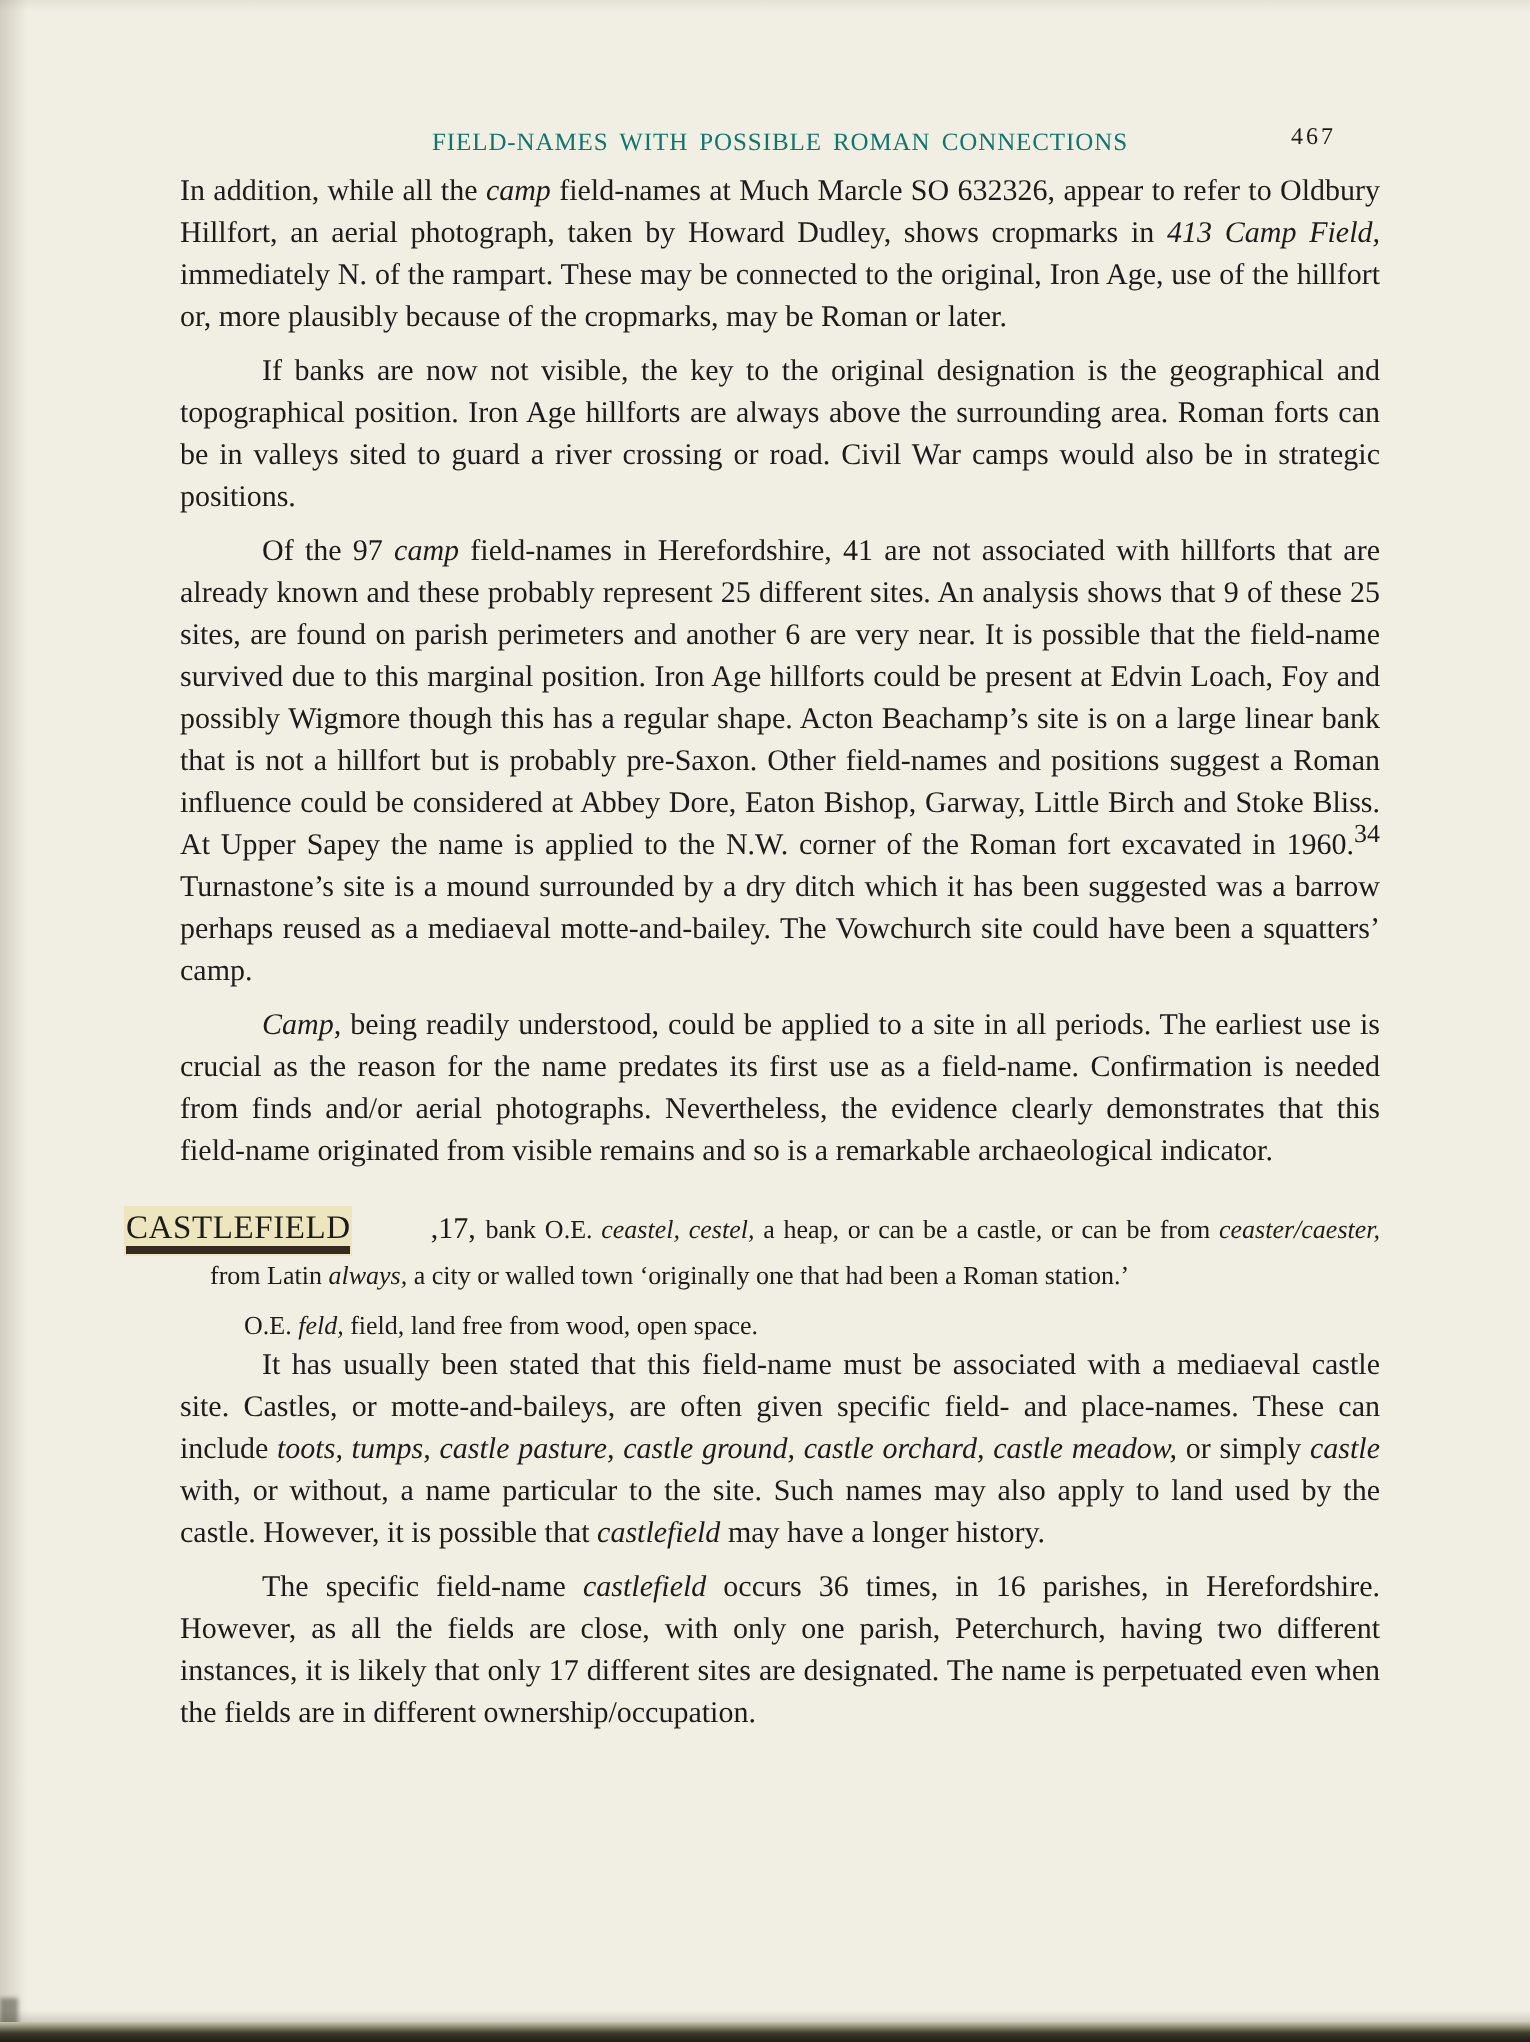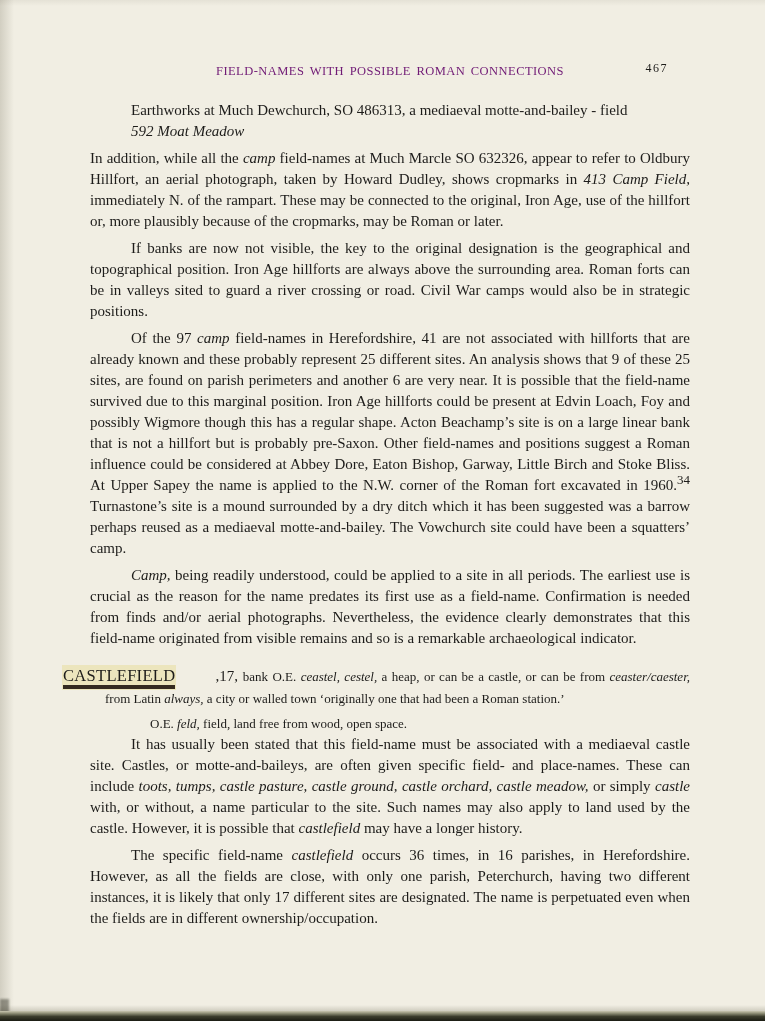--- a/index.html
+++ b/index.html
@@ -38,21 +38,21 @@
   }
   .content {
     position: absolute; left: 90px; top: 64px; width: 600px;
   }
   .header { position: relative; height: 16px; }
   .running-title {
     text-align: center;
     font-size: 12.5px;
     letter-spacing: 0.45px;
     word-spacing: 2px;
-    color: #701a75;
+    color: #0f766e;
   }
   .page-number {
     position: absolute; right: 22px; top: -3px;
     font-size: 12px; letter-spacing: 1.5px;
   }
   .quote { margin: 20px 0 0 41px; font-size: 15px; line-height: 21px; }
   .para {
     margin: 6px 0 0 0;
     font-size: 15px; line-height: 21px;
     text-align: justify;
@@ -67,42 +67,38 @@
   }
   .entry .hw {
     font-size: 16.5px;
     letter-spacing: 0.3px;
     background: #ece5bd;
     box-shadow: 0 0 0 1px #ece5bd;
     border-bottom: 4px solid #342a20;
     padding-bottom: 0px;
   }
   .entry .lg { font-size: 15px; padding-left: 40px; }
-  .subentry { margin: 4px 0 0 60px; font-size: 13px; line-height: 21px; }
+  .subentry { margin: 4px 0 0 32px; font-size: 13px; line-height: 21px; }
   .i { font-style: italic; }
   sup.fn { font-size: 13px; line-height: 0; vertical-align: super; }
   .pgap { margin-top: 0; }
 </style>
 </head>
 <body>
 
 <div class="page">
   <div class="edge-top"></div>
   <div class="edge-left"></div>
 
   <div class="content">
     <div class="header">
       <div class="running-title">FIELD-NAMES WITH POSSIBLE ROMAN CONNECTIONS</div>
       <div class="page-number">467</div>
     </div>
     <div id="body-blocks">
-        <div class="quote">
-          <div><span>Earthworks at Much Dewchurch, SO 486313, a mediaeval motte-and-bailey - field</span></div>
-          <div><span class="i">592 Moat Meadow</span></div>
-        </div>
         <div class="para"><span>In addition, while all the </span><span class="i">camp</span><span> field-names at Much Marcle SO 632326, appear to refer to Oldbury Hillfort, an aerial photograph, taken by Howard Dudley, shows cropmarks in </span><span class="i">413 Camp Field,</span><span> immediately N. of the rampart. These may be connected to the original, Iron Age, use of the hillfort or, more plausibly because of the cropmarks, may be Roman or later.</span></div>
         <div class="para indent"><span>If banks are now not visible, the key to the original designation is the geographical and topographical position. Iron Age hillforts are always above the surrounding area. Roman forts can be in valleys sited to guard a river crossing or road. Civil War camps would also be in strategic positions.</span></div>
         <div class="para indent"><span>Of the 97 </span><span class="i">camp</span><span> field-names in Herefordshire, 41 are not associated with hillforts that are already known and these probably represent 25 different sites. An analysis shows that 9 of these 25 sites, are found on parish perimeters and another 6 are very near. It is possible that the field-name survived due to this marginal position. Iron Age hillforts could be present at Edvin Loach, Foy and possibly Wigmore though this has a regular shape. Acton Beachamp’s site is on a large linear bank that is not a hillfort but is probably pre-Saxon. Other field-names and positions suggest a Roman influence could be considered at Abbey Dore, Eaton Bishop, Garway, Little Birch and Stoke Bliss. At Upper Sapey the name is applied to the N.W. corner of the Roman fort excavated in 1960.</span><sup class="fn">34</sup><span> Turnastone’s site is a mound surrounded by a dry ditch which it has been suggested was a barrow perhaps reused as a mediaeval motte-and-bailey. The Vowchurch site could have been a squatters’ camp.</span></div>
         <div class="para indent"><span class="i">Camp,</span><span> being readily understood, could be applied to a site in all periods. The earliest use is crucial as the reason for the name predates its first use as a field-name. Confirmation is needed from finds and/or aerial photographs. Nevertheless, the evidence clearly demonstrates that this field-name originated from visible remains and so is a remarkable archaeological indicator.</span></div>
         <div class="entry"><span class="hw">CASTLEFIELD</span><span class="lg">,17, </span><span>bank O.E. </span><span class="i">ceastel, cestel,</span><span> a heap, or can be a castle, or can be from </span><span class="i">ceaster/caester,</span><span> from Latin </span><span class="i">always,</span><span> a city or walled town ‘originally one that had been a Roman station.’</span></div>
         <div class="subentry"><span>O.E. </span><span class="i">feld,</span><span> field, land free from wood, open space.</span></div>
         <div class="para indent pgap"><span>It has usually been stated that this field-name must be associated with a mediaeval castle site. Castles, or motte-and-baileys, are often given specific field- and place-names. These can include </span><span class="i">toots, tumps, castle pasture, castle ground, castle orchard, castle meadow,</span><span> or simply </span><span class="i">castle</span><span> with, or without, a name particular to the site. Such names may also apply to land used by the castle. However, it is possible that </span><span class="i">castlefield</span><span> may have a longer history.</span></div>
         <div class="para indent"><span>The specific field-name </span><span class="i">castlefield</span><span> occurs 36 times, in 16 parishes, in Herefordshire. However, as all the fields are close, with only one parish, Peterchurch, having two different instances, it is likely that only 17 different sites are designated. The name is perpetuated even when the fields are in different ownership/occupation.</span></div>
       </div>
   </div>

